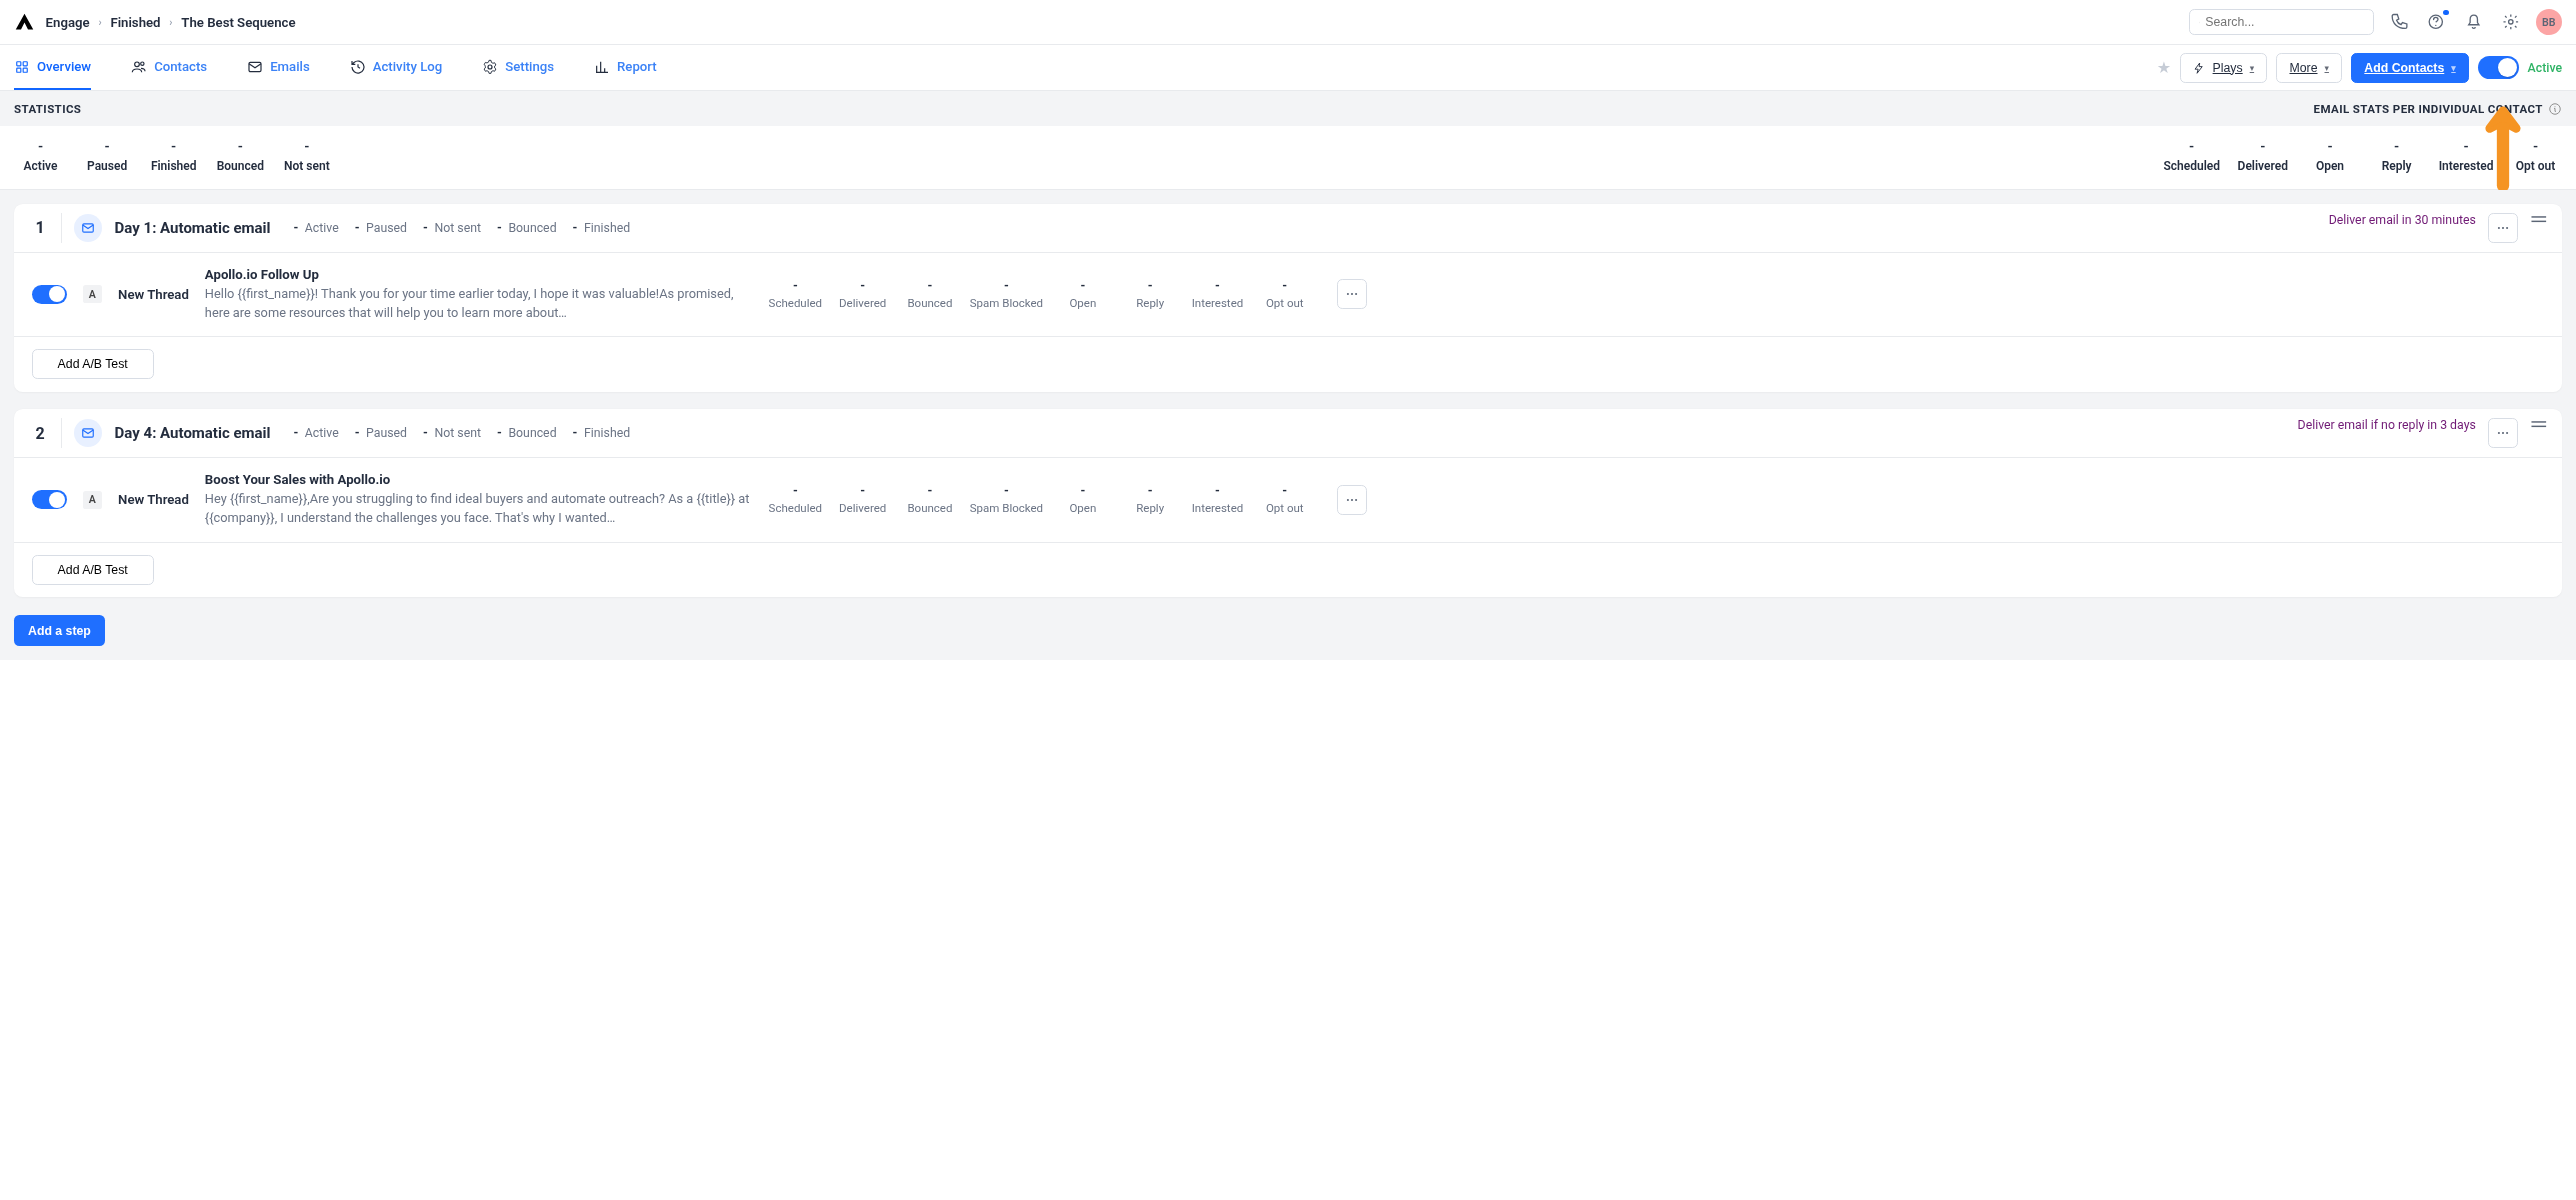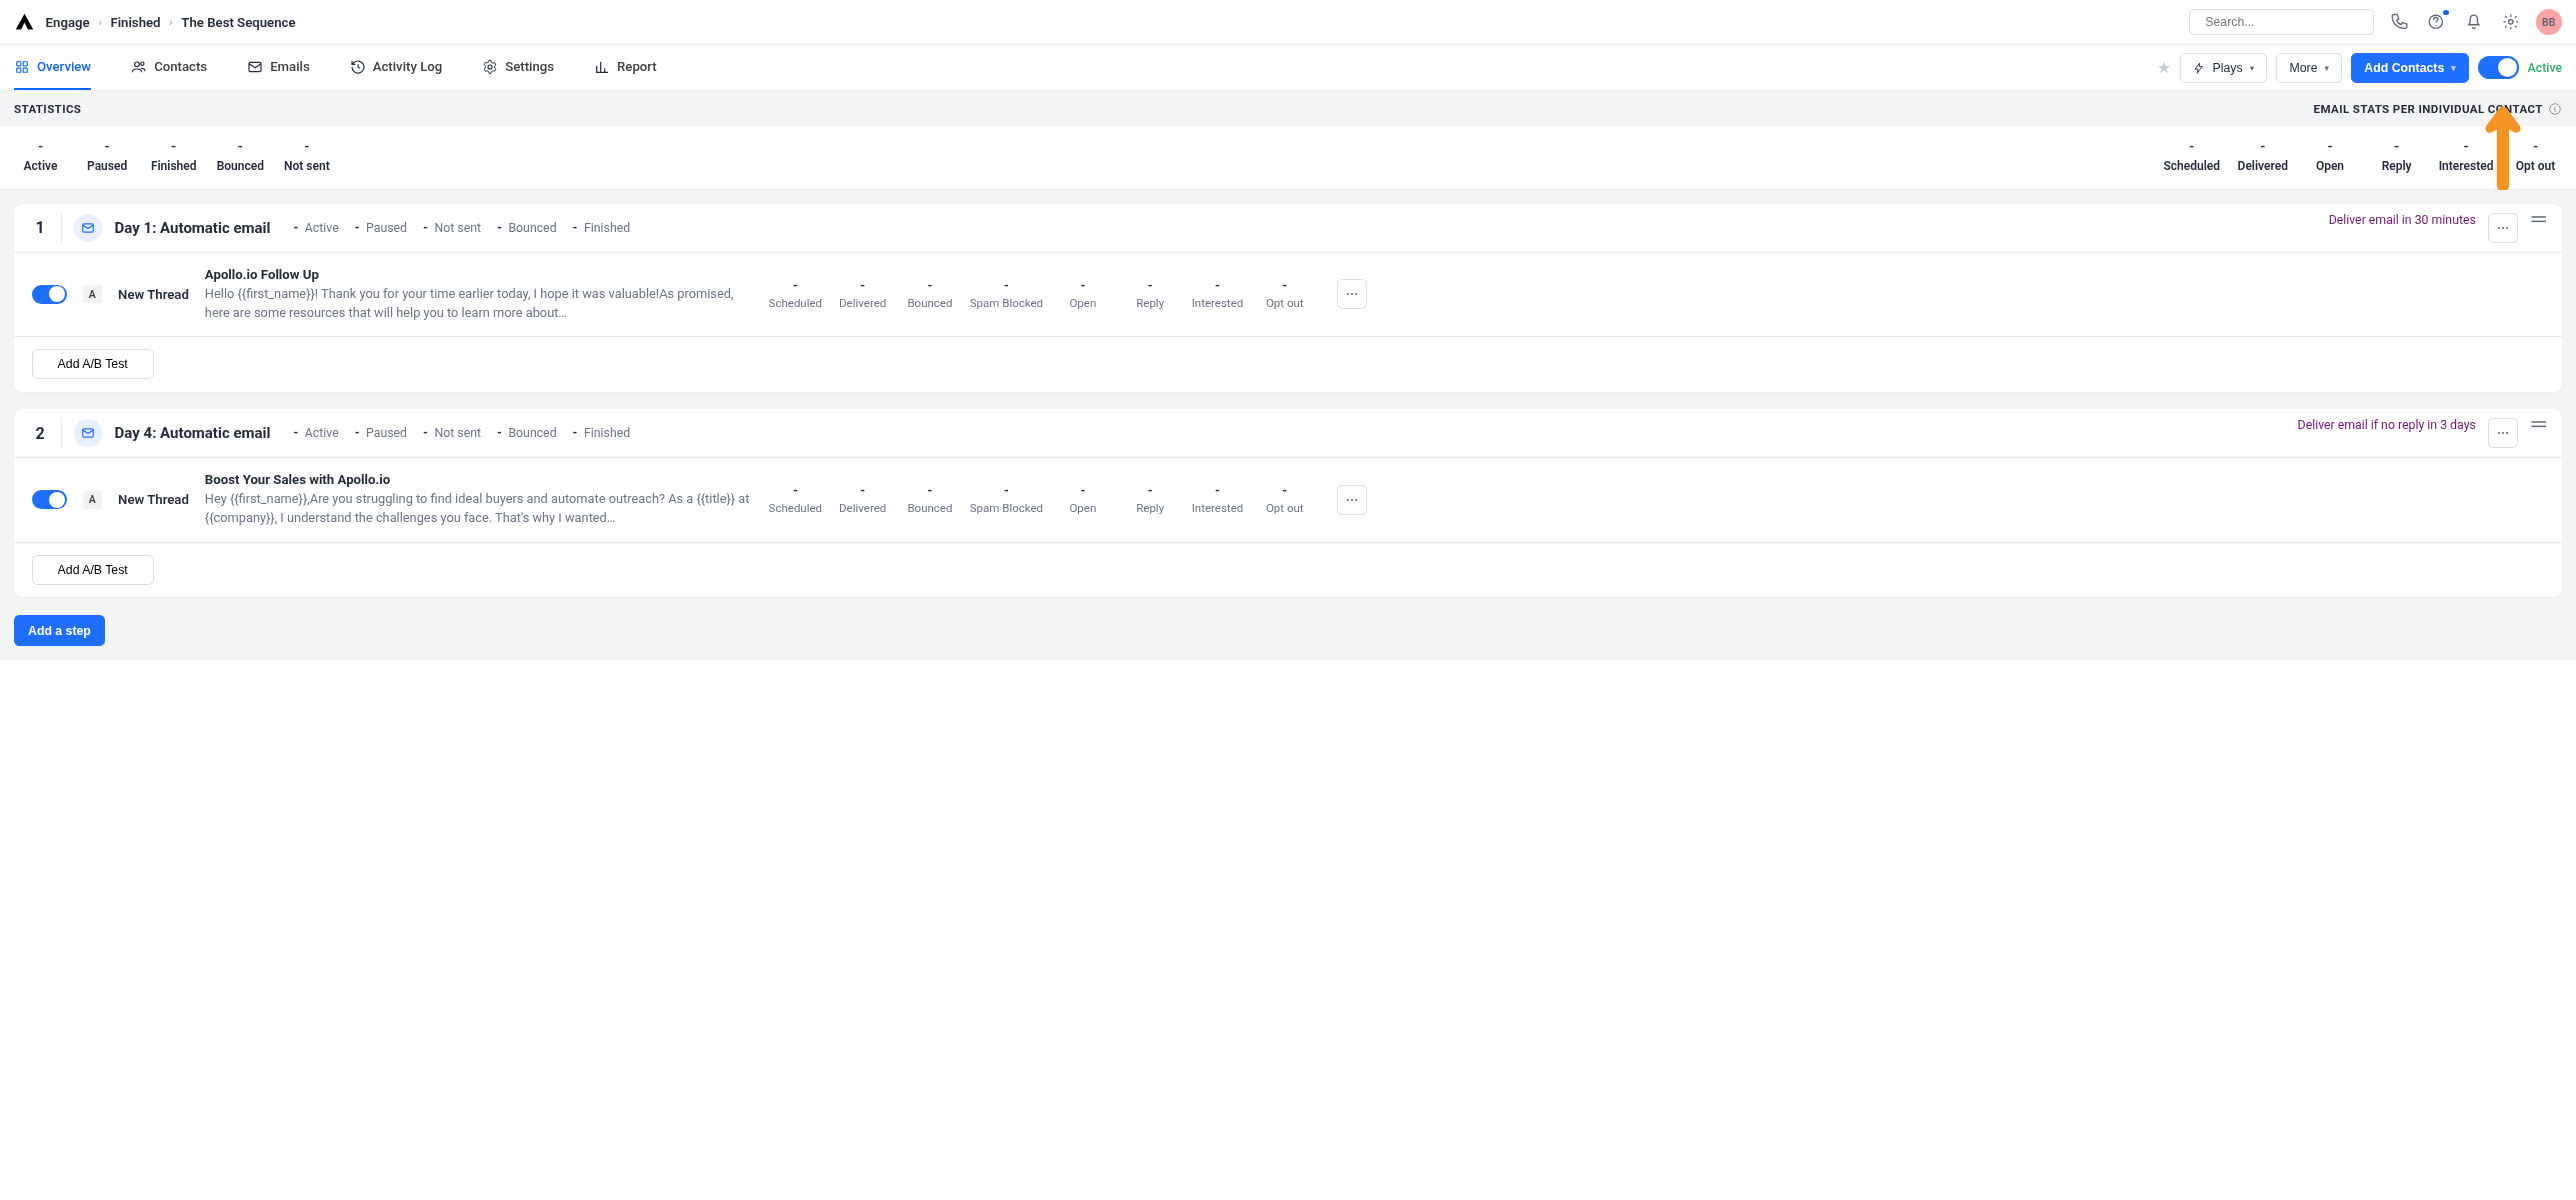--- a/index.html
+++ b/index.html
@@ -10,25 +10,25 @@
 .breadcrumbs .chev { color: #9aa3b2; font-size: 10.6px; }
 .header-right { margin-left: auto; display: flex; align-items: center; gap: 12.3px; }
 .search-box { display: flex; align-items: center; gap: 5.3px; border: 0.9px solid #d8dde5; border-radius: 5.3px; padding: 5.3px 8.8px; width: 185px; color: #888; background: #fff;}
 .search-box input { border: none; outline: none; flex: 1; font-size: 12.3px; color: #333; }
 .icon-btn { width: 25px; height: 25px; display: flex; align-items: center; justify-content: center; color: #5b6575; cursor: pointer; }
 .avatar { width: 26.4px; height: 26.4px; border-radius: 50%; background: #fca5a5; display: flex; align-items: center; justify-content: center; font-size: 10.6px; font-weight: 600; color: #5b6575; }
 .help-dot { position: relative; }
 .help-dot::after { content: ""; position: absolute; top: 0px; right: 0px; width: 5.3px; height: 5.3px; background: #1166ff; border-radius: 50%; }
 
 .tabs-row { display: flex; align-items: center; padding: 0 14px; border-bottom: 0.9px solid #e8eaed; height: 46px; gap: 40px; }
-.tab { display: flex; align-items: center; gap: 7px; font-size: 13.2px; font-weight: 500; color: #404040; cursor: pointer; height: 100%; border-bottom: 2.6px solid transparent; }
+.tab { display: flex; align-items: center; gap: 7px; font-size: 13.2px; font-weight: 500; color: #3b82f6; cursor: pointer; height: 100%; border-bottom: 2.6px solid transparent; }
 .tab.active { color: #1166ff; border-bottom-color: #1166ff; }
 .tab-icon { width: 16px; height: 16px; display: flex; align-items: center; justify-content: center; }
 .tabs-right { margin-left: auto; display: flex; align-items: center; gap: 8.8px; }
-.btn { border: 0.9px solid #d8dde5; border-radius: 5.3px; padding: 7px 12.3px; font-size: 12.3px; font-weight: 500; display: flex; align-items: center; gap: 7px; cursor: pointer; color: #242d3e; background: #fff; }
+.btn { border: 0.9px solid #d8dde5; border-radius: 5.3px; padding: 7px 12.3px; font-size: 12.3px; font-weight: 500; display: flex; align-items: center; gap: 7px; cursor: pointer; color: #242d3e; background: #fff; text-decoration: underline; }
 .btn-primary { background: #1f6fff; border-color: #1f6fff; color: #fff; font-weight: 600; }
 .caret { font-size: 8.8px; color: inherit; opacity: 0.7; }
 .star { color: #c6ccd6; font-size: 16px; cursor: pointer; }
 .toggle { width: 41px; height: 23px; border-radius: 11.5px; background: #1f6fff; position: relative; cursor: pointer; }
 .toggle::after { content: ""; position: absolute; right: 1.8px; top: 1.8px; width: 19.4px; height: 19.4px; background: #fff; border-radius: 50%; box-shadow: 0 0.9px 1.8px rgba(0,0,0,0.2);}
 .active-label { color: #2fb365; font-size: 12.3px; font-weight: 500; }
 
 .stats-bar { display: flex; align-items: center; justify-content: space-between; padding: 10.6px 14px; background: #f3f4f6; font-size: 11.5px; font-weight: 700; letter-spacing: 0.4px; color: #242d3e; }
 .stats-bar .right { display: flex; align-items: center; gap: 5.3px; }
 .info-icon { width: 14px; height: 14px; color: #888; }

